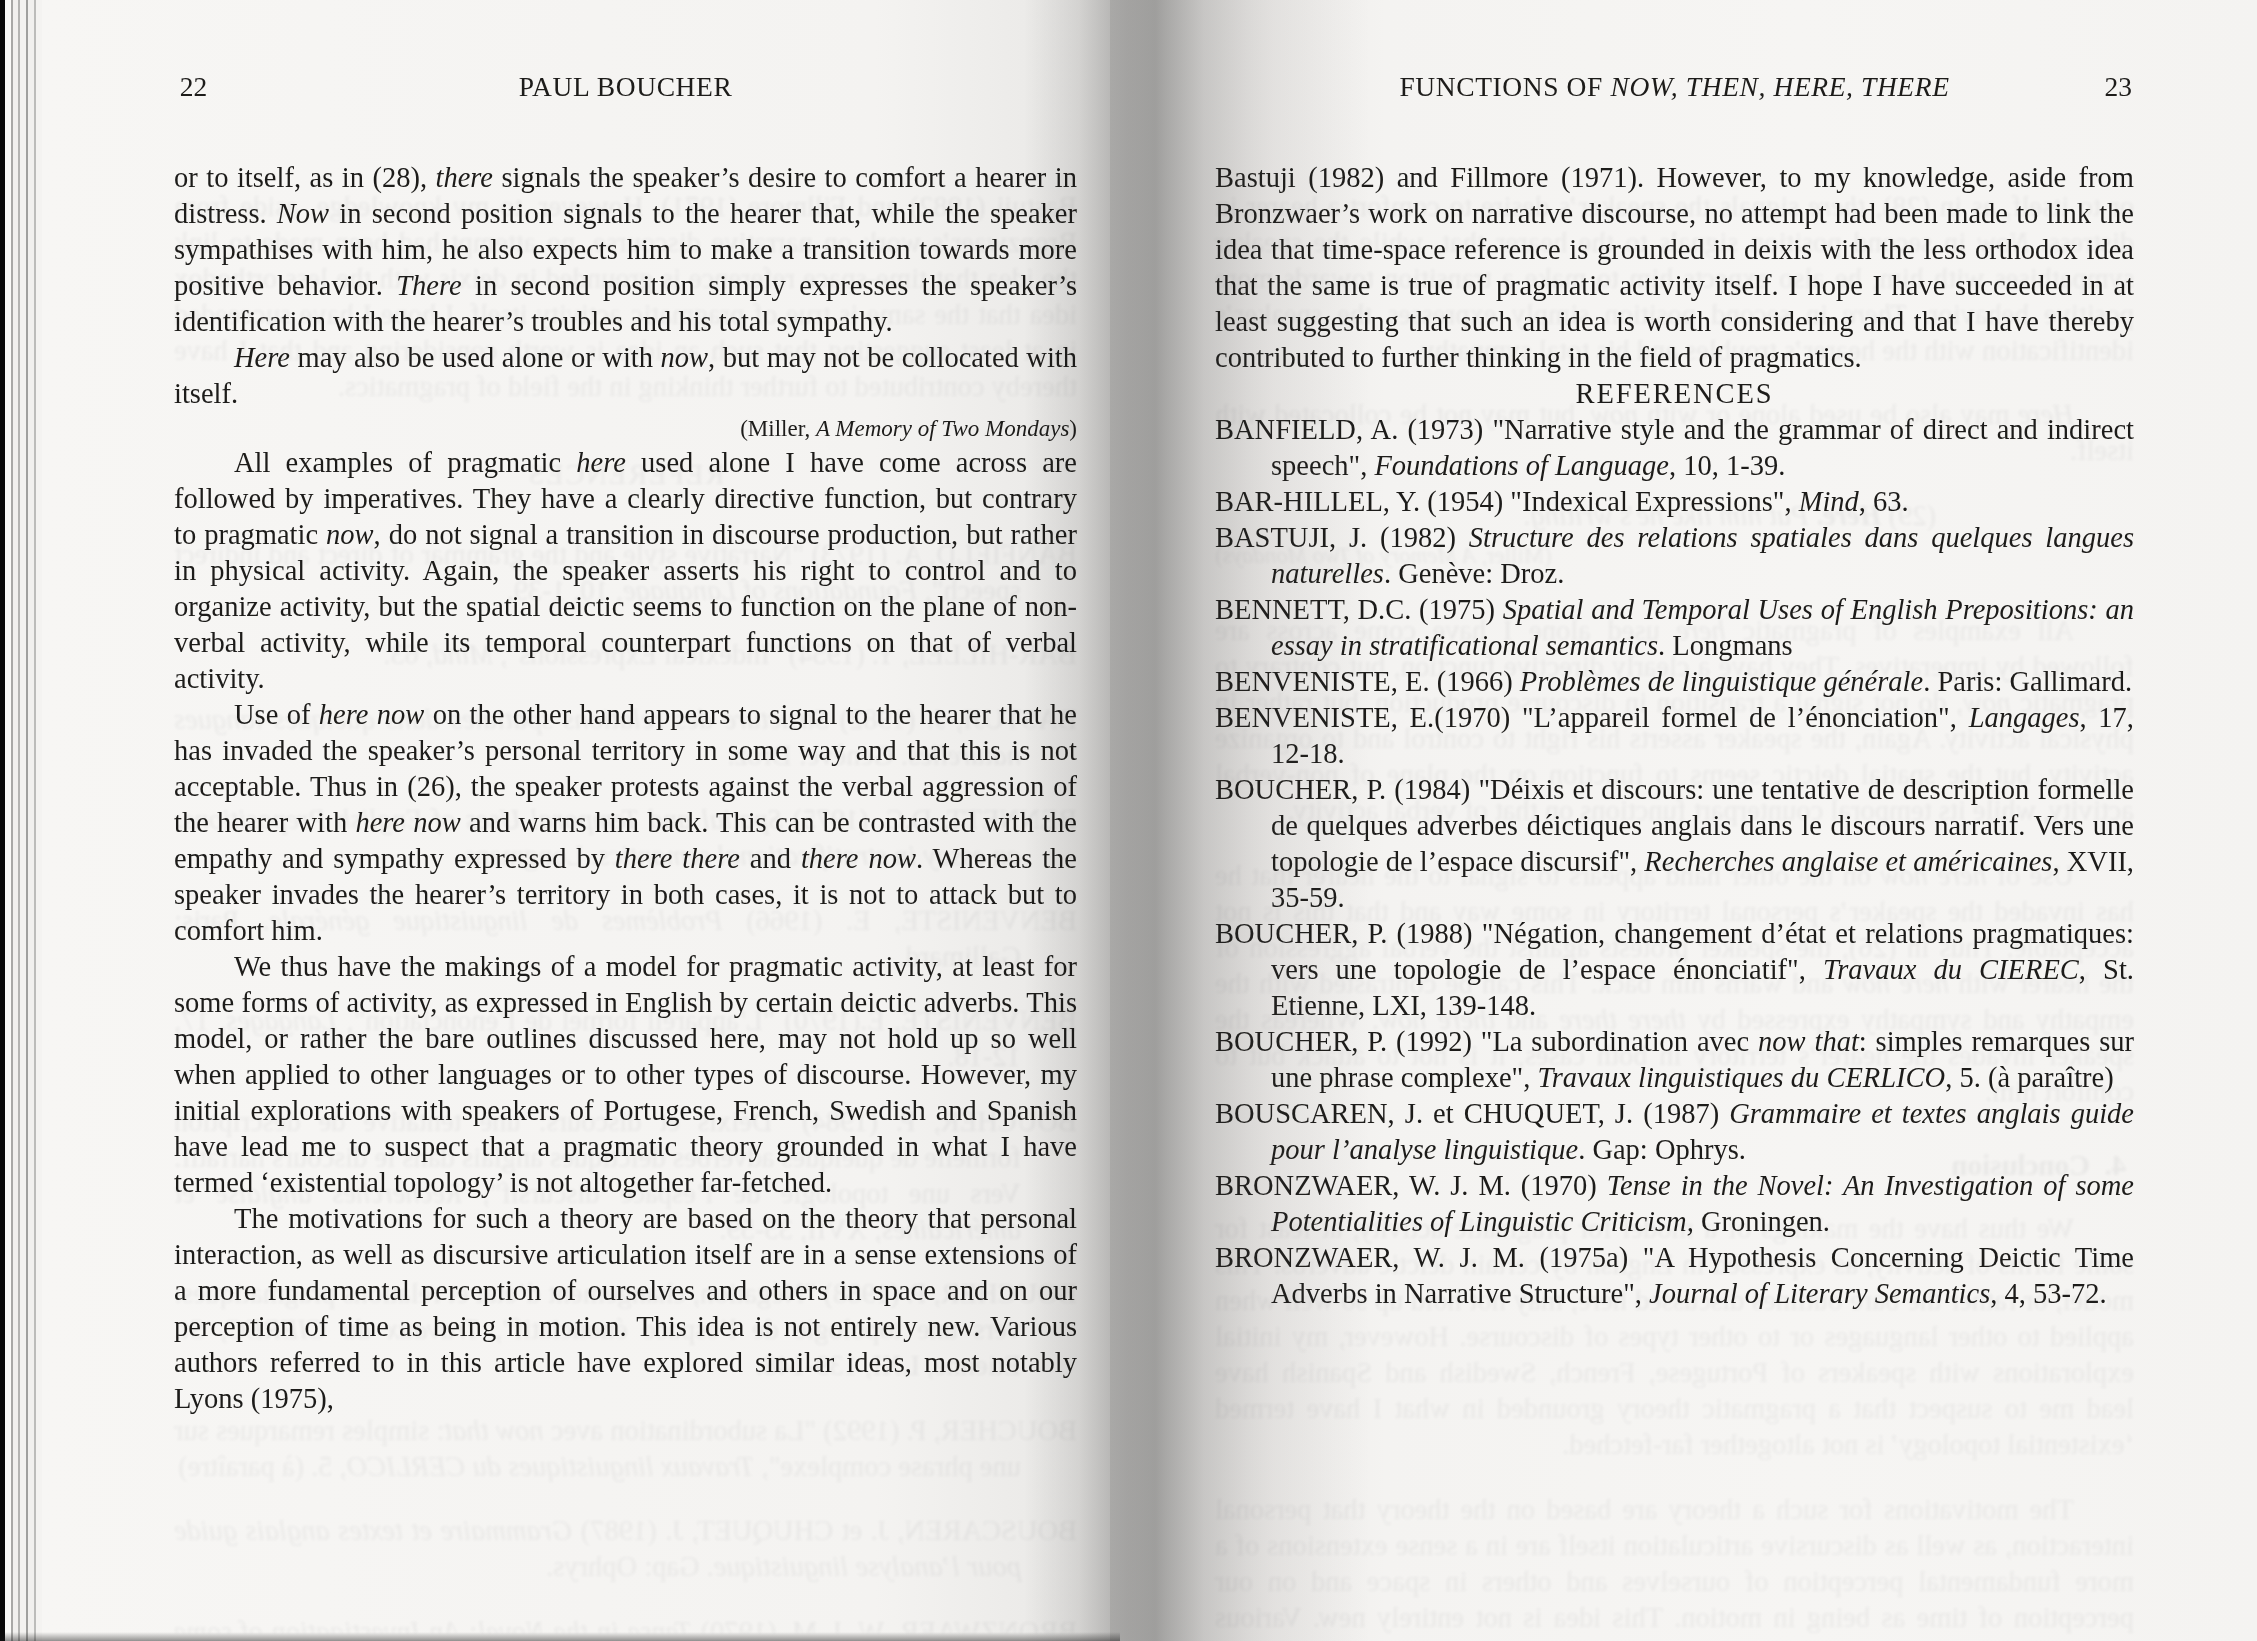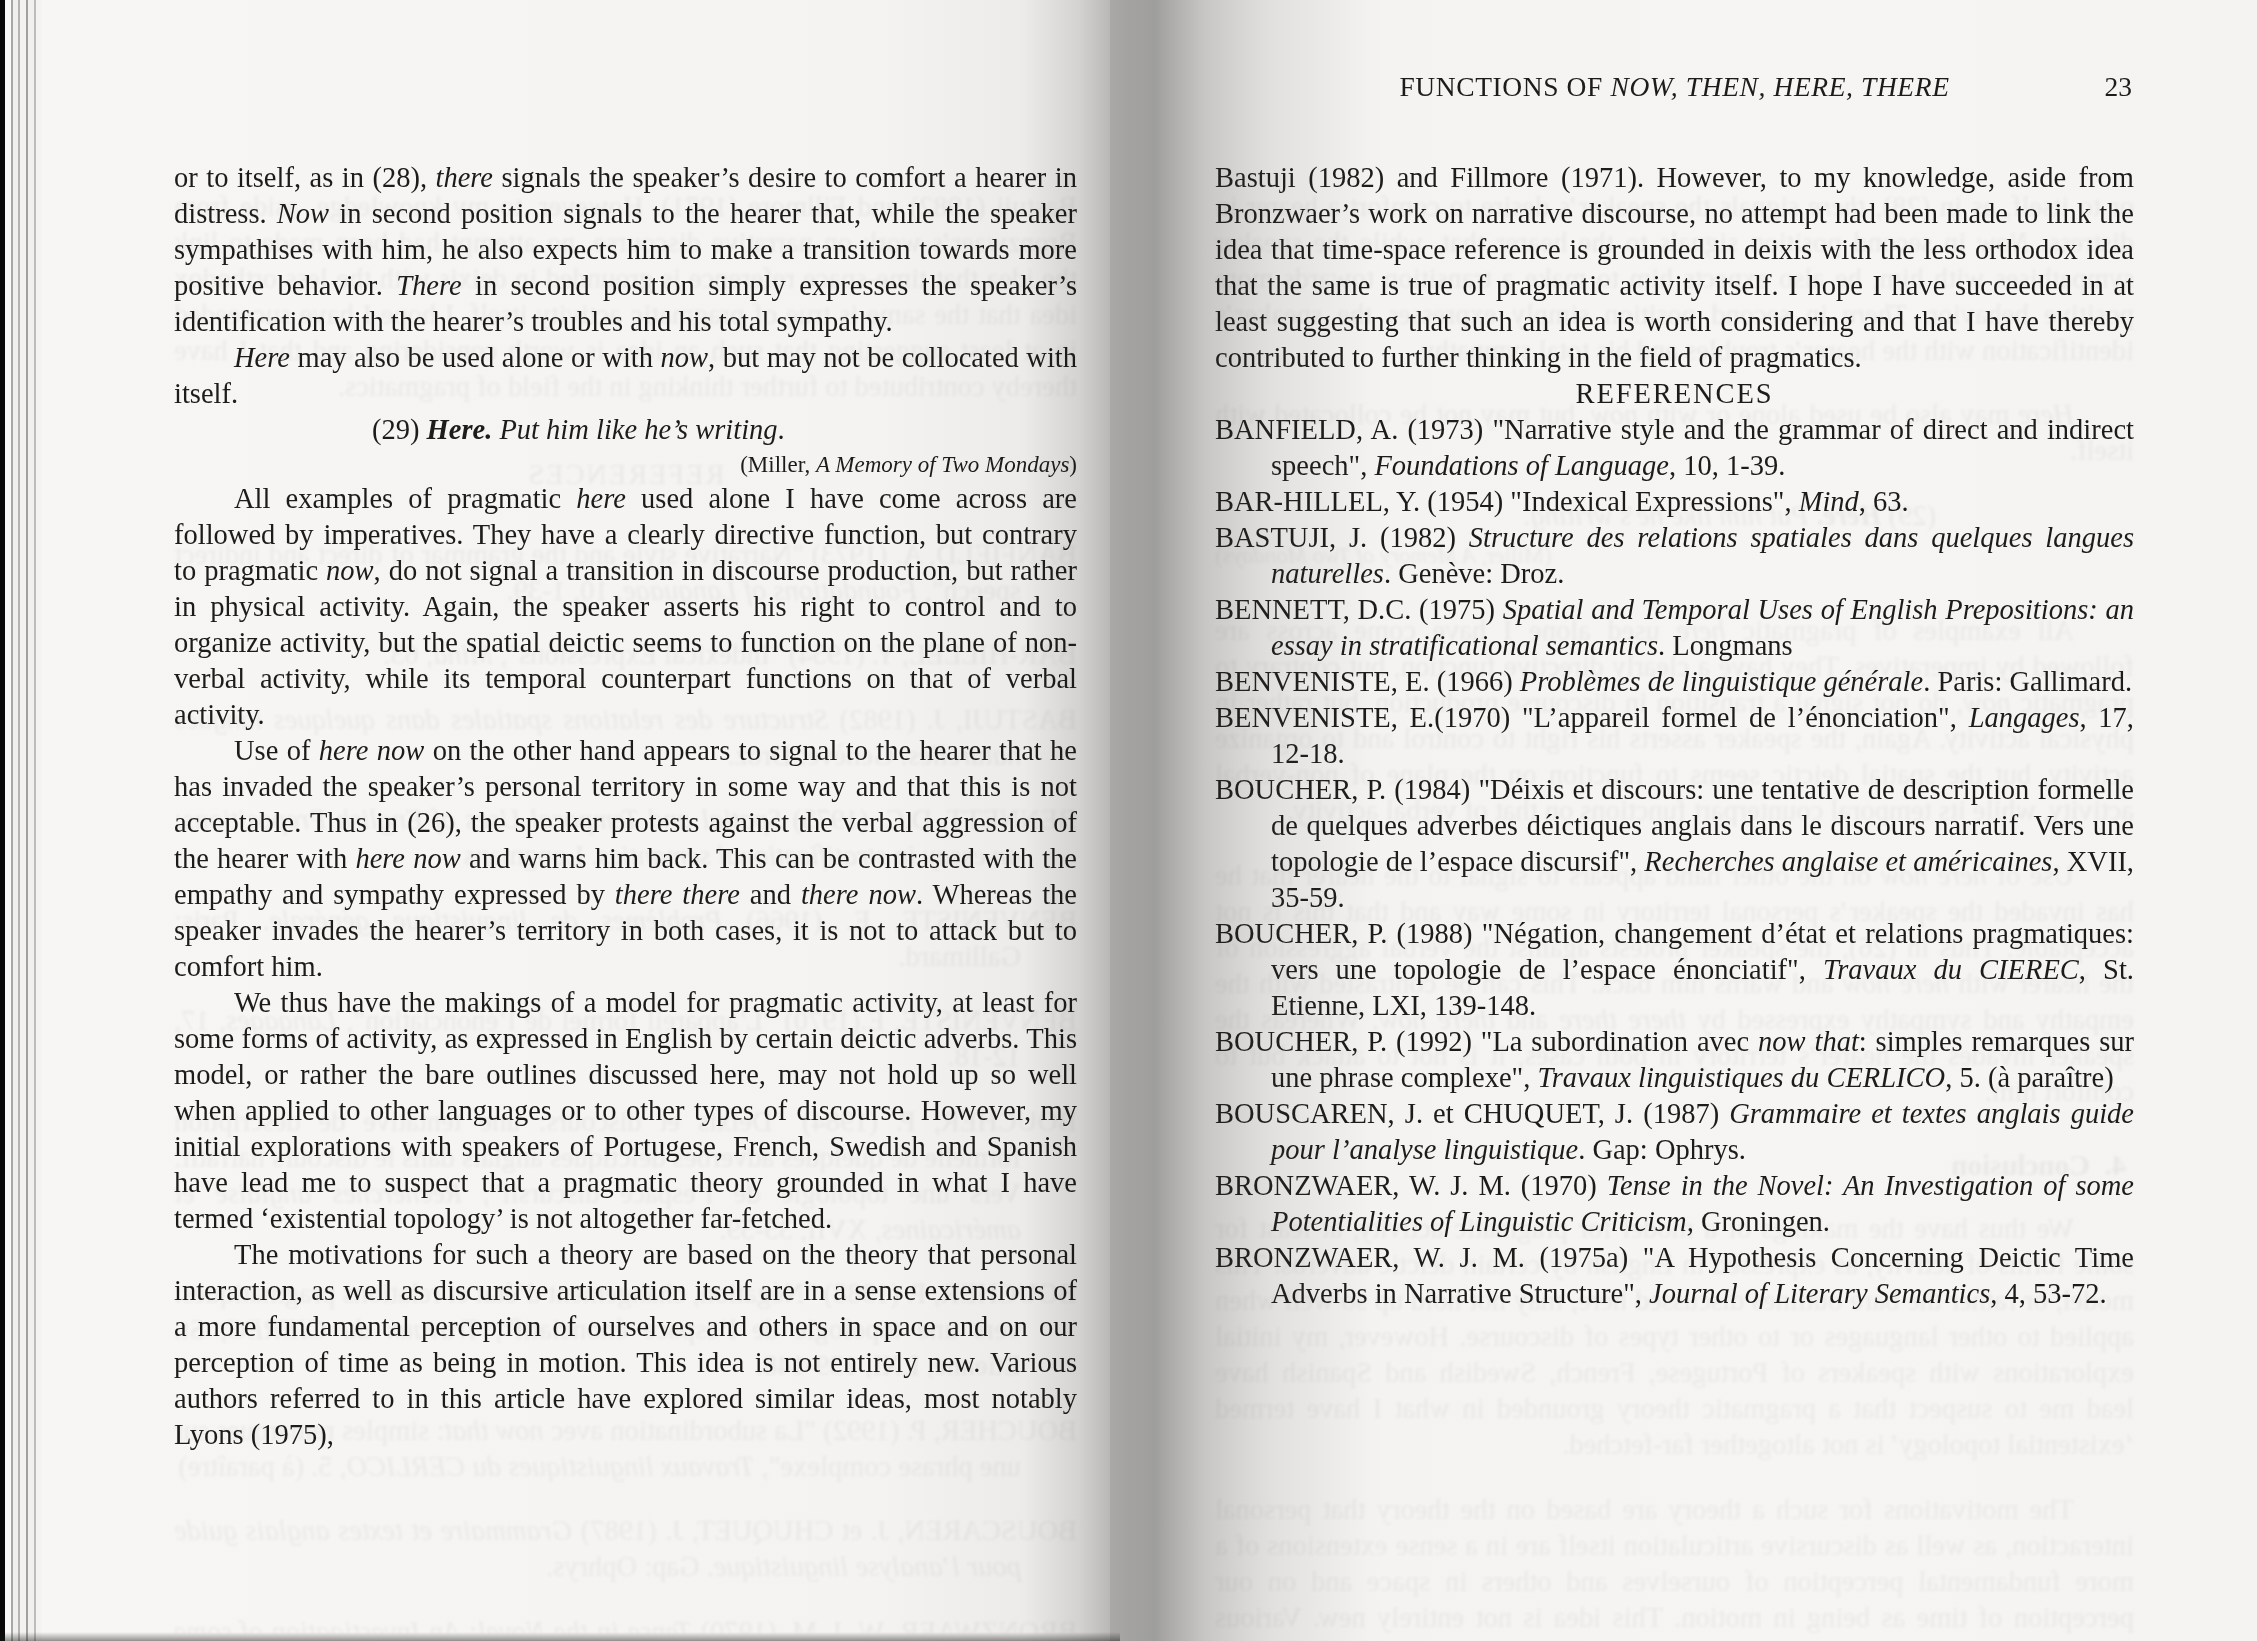--- a/index.html
+++ b/index.html
@@ -72,20 +72,24 @@
   #bleed-right{left:1215px;width:919px;}
 </style>
 </head>
 <body>
 
 <div class="screenshot">
 
   <div class="page" id="page-left"></div>
   <div class="page" id="page-right"></div>
 
+  <div class="head" id="head-left">
+    <span class="pagenum" id="pagenum-left">22</span>
+    <span class="runhead">PAUL BOUCHER</span>
+  </div>
 
   <div class="head" id="head-right">
     <span class="runhead"><span>FUNCTIONS OF </span><span class="s-i">NOW, THEN, HERE, THERE</span></span>
     <span class="pagenum" id="pagenum-right">23</span>
   </div>
 
   <div class="bleed" id="bleed-left">
       <p class="para"><span>Bastuji (1982) and Fillmore (1971). However, to my knowledge, aside from Bronzwaer’s work on narrative discourse, no attempt had been made to link the idea that time-space reference is grounded in deixis with the less orthodox idea that the same is true of pragmatic activity itself. I hope I have succeeded in at least suggesting that such an idea is worth considering and that I have thereby contributed to further thinking in the field of pragmatics.</span></p>
       <p class="refs-heading"><span>REFERENCES</span></p>
       <p class="ref"><span>BANFIELD, A. (1973) "Narrative style and the grammar of direct and indirect speech", </span><span class="s-i">Foundations of Language</span><span>, 10, 1-39.</span></p>
@@ -108,21 +112,20 @@
       <p class="para indent"><span>All examples of pragmatic </span><span class="s-i">here</span><span> used alone I have come across are followed by imperatives. They have a clearly directive function, but contrary to pragmatic </span><span class="s-i">now</span><span>, do not signal a transition in discourse production, but rather in physical activity. Again, the speaker asserts his right to control and to organize activity, but the spatial deictic seems to function on the plane of non-verbal activity, while its temporal counterpart functions on that of verbal activity.</span></p>
       <p class="para indent"><span>Use of </span><span class="s-i">here now</span><span> on the other hand appears to signal to the hearer that he has invaded the speaker’s personal territory in some way and that this is not acceptable. Thus in (26), the speaker protests against the verbal aggression of the hearer with </span><span class="s-i">here now</span><span> and warns him back. This can be contrasted with the empathy and sympathy expressed by </span><span class="s-i">there there</span><span> and </span><span class="s-i">there now</span><span>. Whereas the speaker invades the hearer’s territory in both cases, it is not to attack but to comfort him.</span></p>
       <p class="section-heading"><span>4.&nbsp; Conclusion</span></p>
       <p class="para indent"><span>We thus have the makings of a model for pragmatic activity, at least for some forms of activity, as expressed in English by certain deictic adverbs. This model, or rather the bare outlines discussed here, may not hold up so well when applied to other languages or to other types of discourse. However, my initial explorations with speakers of Portugese, French, Swedish and Spanish have lead me to suspect that a pragmatic theory grounded in what I have termed ‘existential topology’ is not altogether far-fetched.</span></p>
       <p class="para indent"><span>The motivations for such a theory are based on the theory that personal interaction, as well as discursive articulation itself are in a sense extensions of a more fundamental perception of ourselves and others in space and on our perception of time as being in motion. This idea is not entirely new. Various authors referred to in this article have explored similar ideas, most notably Lyons (1975),</span></p>
     </div>
 
   <div class="pbody" id="body-left">
       <p class="para"><span>or to itself, as in (28), </span><span class="s-i">there</span><span> signals the speaker’s desire to comfort a hearer in distress. </span><span class="s-i">Now</span><span> in second position signals to the hearer that, while the speaker sympathises with him, he also expects him to make a transition towards more positive behavior. </span><span class="s-i">There</span><span> in second position simply expresses the speaker’s identification with the hearer’s troubles and his total sympathy.</span></p>
       <p class="para indent"><span class="s-i">Here</span><span> may also be used alone or with </span><span class="s-i">now</span><span>, but may not be collocated with itself.</span></p>
-      <p class="example"><span>(29) </span><span class="s-bi">Here.</span><span> </span><span class="s-i">Put him like he’s writing</span><span>.</span></p>
       <p class="citation"><span>(Miller, </span><span class="s-i">A Memory of Two Mondays</span><span>)</span></p>
       <p class="para indent"><span>All examples of pragmatic </span><span class="s-i">here</span><span> used alone I have come across are followed by imperatives. They have a clearly directive function, but contrary to pragmatic </span><span class="s-i">now</span><span>, do not signal a transition in discourse production, but rather in physical activity. Again, the speaker asserts his right to control and to organize activity, but the spatial deictic seems to function on the plane of non-verbal activity, while its temporal counterpart functions on that of verbal activity.</span></p>
       <p class="para indent"><span>Use of </span><span class="s-i">here now</span><span> on the other hand appears to signal to the hearer that he has invaded the speaker’s personal territory in some way and that this is not acceptable. Thus in (26), the speaker protests against the verbal aggression of the hearer with </span><span class="s-i">here now</span><span> and warns him back. This can be contrasted with the empathy and sympathy expressed by </span><span class="s-i">there there</span><span> and </span><span class="s-i">there now</span><span>. Whereas the speaker invades the hearer’s territory in both cases, it is not to attack but to comfort him.</span></p>
       <p class="para indent"><span>We thus have the makings of a model for pragmatic activity, at least for some forms of activity, as expressed in English by certain deictic adverbs. This model, or rather the bare outlines discussed here, may not hold up so well when applied to other languages or to other types of discourse. However, my initial explorations with speakers of Portugese, French, Swedish and Spanish have lead me to suspect that a pragmatic theory grounded in what I have termed ‘existential topology’ is not altogether far-fetched.</span></p>
       <p class="para indent"><span>The motivations for such a theory are based on the theory that personal interaction, as well as discursive articulation itself are in a sense extensions of a more fundamental perception of ourselves and others in space and on our perception of time as being in motion. This idea is not entirely new. Various authors referred to in this article have explored similar ideas, most notably Lyons (1975),</span></p>
     </div>
   <div class="pbody" id="body-right">
       <p class="para"><span>Bastuji (1982) and Fillmore (1971). However, to my knowledge, aside from Bronzwaer’s work on narrative discourse, no attempt had been made to link the idea that time-space reference is grounded in deixis with the less orthodox idea that the same is true of pragmatic activity itself. I hope I have succeeded in at least suggesting that such an idea is worth considering and that I have thereby contributed to further thinking in the field of pragmatics.</span></p>
       <p class="refs-heading"><span>REFERENCES</span></p>
       <p class="ref"><span>BANFIELD, A. (1973) "Narrative style and the grammar of direct and indirect speech", </span><span class="s-i">Foundations of Language</span><span>, 10, 1-39.</span></p>

